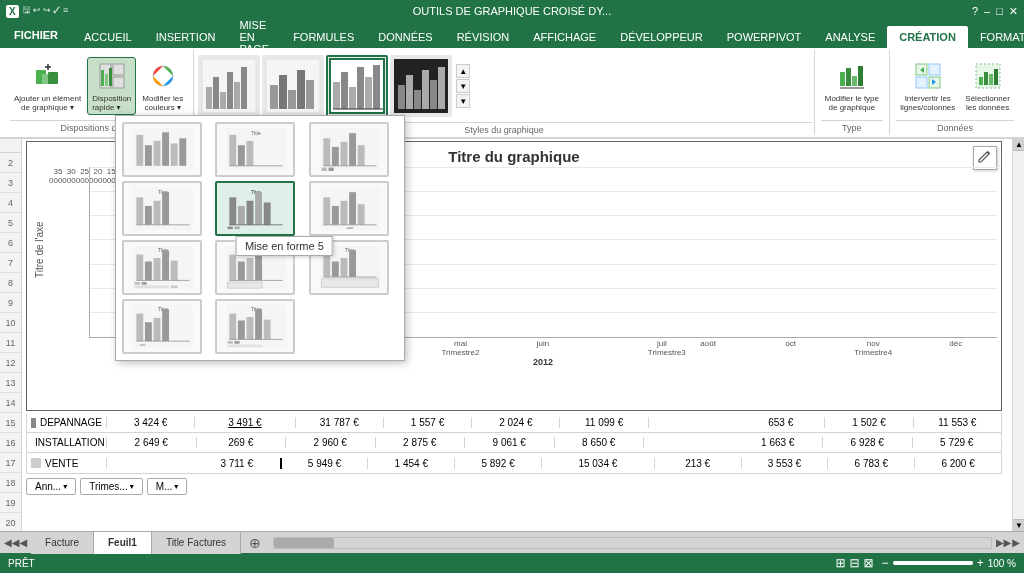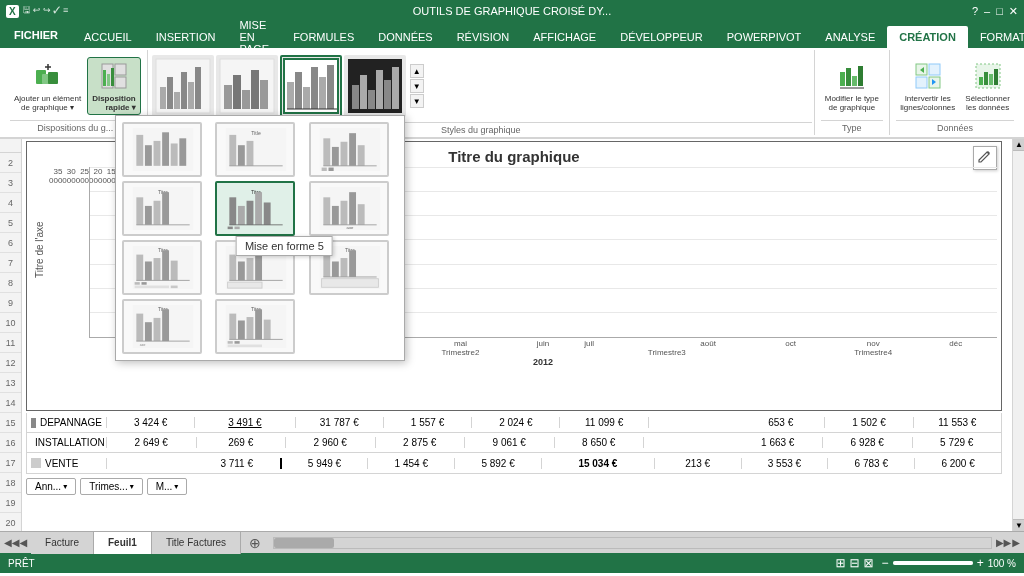--- a/index.html
+++ b/index.html
@@ -329,23 +329,35 @@
           <div class="ribbon-btn-icon">
             <svg viewBox="0 0 28 28" fill="none">
               <rect x="2" y="2" width="11" height="24" fill="#e0e0e0" stroke="#999" stroke-width="1"></rect>
               <rect x="15" y="2" width="11" height="11" fill="#e0e0e0" stroke="#999" stroke-width="1"></rect>
               <rect x="15" y="15" width="11" height="11" fill="#e0e0e0" stroke="#999" stroke-width="1"></rect>
               <rect x="3" y="8" width="3" height="16" fill="#4CAF50"></rect>
               <rect x="7" y="12" width="3" height="12" fill="#81C784"></rect>
               <rect x="11" y="6" width="3" height="18" fill="#388E3C"></rect>
             </svg>
           </div>
-          <div style="font-size:8px;text-align:right;font-weight:bold;">Disposition<br>rapide ▾</div>
-        </div>
-
+          <div style="font-size:8px;text-align:left;">Disposition<br>rapide ▾</div>
+        </div>
+
+        <div class="ribbon-btn">
+          <div class="ribbon-btn-icon">
+            <svg viewBox="0 0 28 28">
+              <circle cx="14" cy="14" r="10" fill="#fff" stroke="#ccc"></circle>
+              <path d="M14 4 A10 10 0 0 1 24 14" fill="#4CAF50"></path>
+              <path d="M24 14 A10 10 0 0 1 14 24" fill="#2196F3"></path>
+              <path d="M14 24 A10 10 0 0 1 4 14" fill="#FF9800"></path>
+              <path d="M4 14 A10 10 0 0 1 14 4" fill="#F44336"></path>
+            </svg>
+          </div>
+          <div style="font-size:8px;text-align:center;">Modifier les<br>couleurs ▾</div>
+        </div>
       </div>
       <div class="ribbon-group-label">Dispositions du g...</div>
     </div>
 
     <div class="styles-group">
       <div class="styles-group-inner">
 
         <div class="style-thumb">
           <svg viewBox="0 0 58 58" width="58" height="58">
             <rect x="2" y="2" width="54" height="54" fill="#f5f5f5" stroke="#ddd"></rect>
@@ -587,21 +599,21 @@
               </div>
             </div>
 
             <div style="display:flex;font-size:8px;color:#555;margin-top:1px;">
               <div style="flex:1;text-align:center;">janv</div>
               <div style="flex:1;text-align:center;">févr</div>
               <div style="flex:1;text-align:center;">mars</div>
               <div style="flex:1;text-align:center;">avr</div>
               <div style="flex:1;text-align:center;">mai</div>
               <div style="flex:1;text-align:center;">juin</div>
-              <div style="flex:1;text-align:left;">juil</div>
+              <div style="flex:1;text-align:right;">juil</div>
               <div style="flex:1;text-align:center;">août</div>
               <div style="flex:1;text-align:center;">oct</div>
               <div style="flex:1;text-align:center;">nov</div>
               <div style="flex:1;text-align:center;">déc</div>
             </div>
 
             <div style="display:flex;font-size:8px;color:#555;">
               <div style="flex:3;text-align:center;">Trimestre1</div>
               <div style="flex:3;text-align:center;">Trimestre2</div>
               <div style="flex:2;text-align:center;">Trimestre3</div>
@@ -652,21 +664,21 @@
         <div style="display:flex;height:20px;align-items:center;">
           <div style="width:80px;padding:0 4px;display:flex;align-items:center;border-right:1px solid #d4d4d4;">
             <span style="display:inline-block;width:10px;height:10px;background:#ccc;margin-right:4px;"></span>
             <span>VENTE</span>
           </div>
           <div style="flex:1;padding:0 2px;text-align:center;border-right:1px solid #d4d4d4;"></div>
           <div style="flex:1;padding:0 2px;text-align:center;border-right:2px solid #000000;">3 711 €</div>
           <div style="flex:1;padding:0 2px;text-align:center;border-right:1px solid #d4d4d4;">5 949 €</div>
           <div style="flex:1;padding:0 2px;text-align:center;border-right:1px solid #d4d4d4;">1 454 €</div>
           <div style="flex:1;padding:0 2px;text-align:center;border-right:1px solid #d4d4d4;">5 892 €</div>
-          <div style="flex:1;padding:0 15px;text-align:center;border-right:1px solid #d4d4d4;font-weight:bold;">15 034 €</div>
+          <div style="flex:1;padding:0 15px;text-align:center;border-right:1px solid #d4d4d4;">15 034 €</div>
           <div style="flex:1;padding:0 2px;text-align:center;border-right:1px solid #d4d4d4;">213 €</div>
           <div style="flex:1;padding:0 2px;text-align:center;border-right:1px solid #d4d4d4;">3 553 €</div>
           <div style="flex:1;padding:0 2px;text-align:center;border-right:1px solid #d4d4d4;">6 783 €</div>
           <div style="flex:1;padding:0 2px;text-align:center;">6 200 €</div>
         </div>
       </div>
 
       <div style="display:flex;gap:4px;margin:4px 0 0 4px;align-items:center;">
         <div style="background:#fff;border:1px solid #aaa;border-radius:2px;padding:2px 8px;font-size:10px;cursor:pointer;display:flex;align-items:center;gap:2px;">
           <span>Ann...</span>

